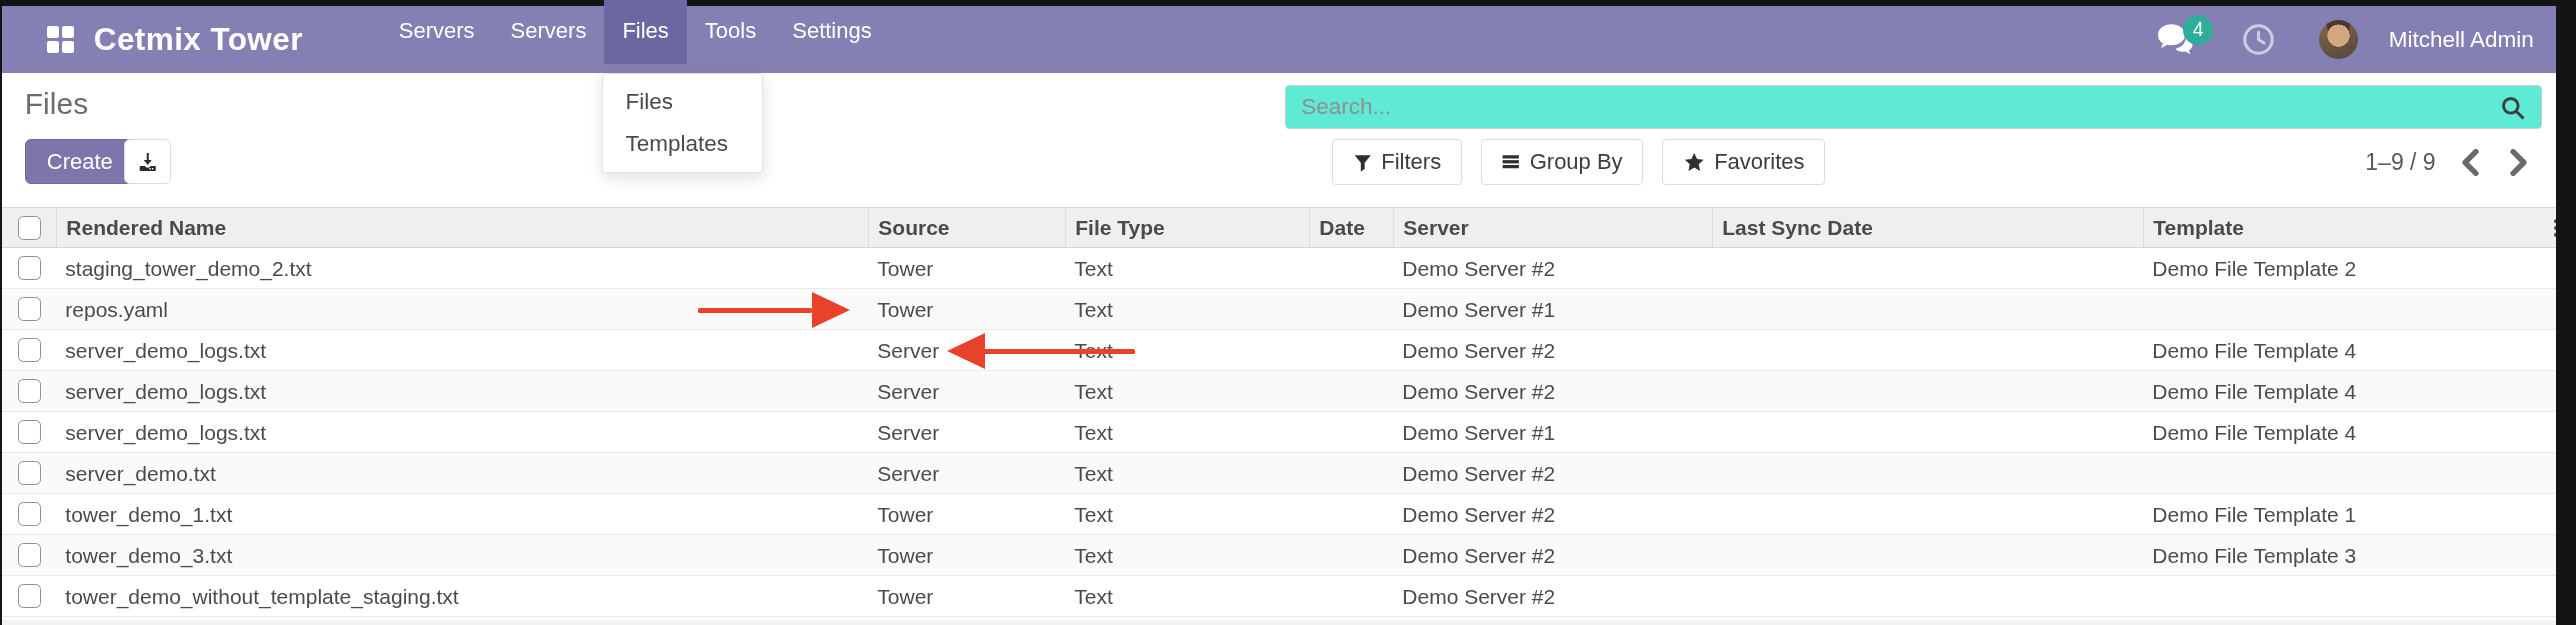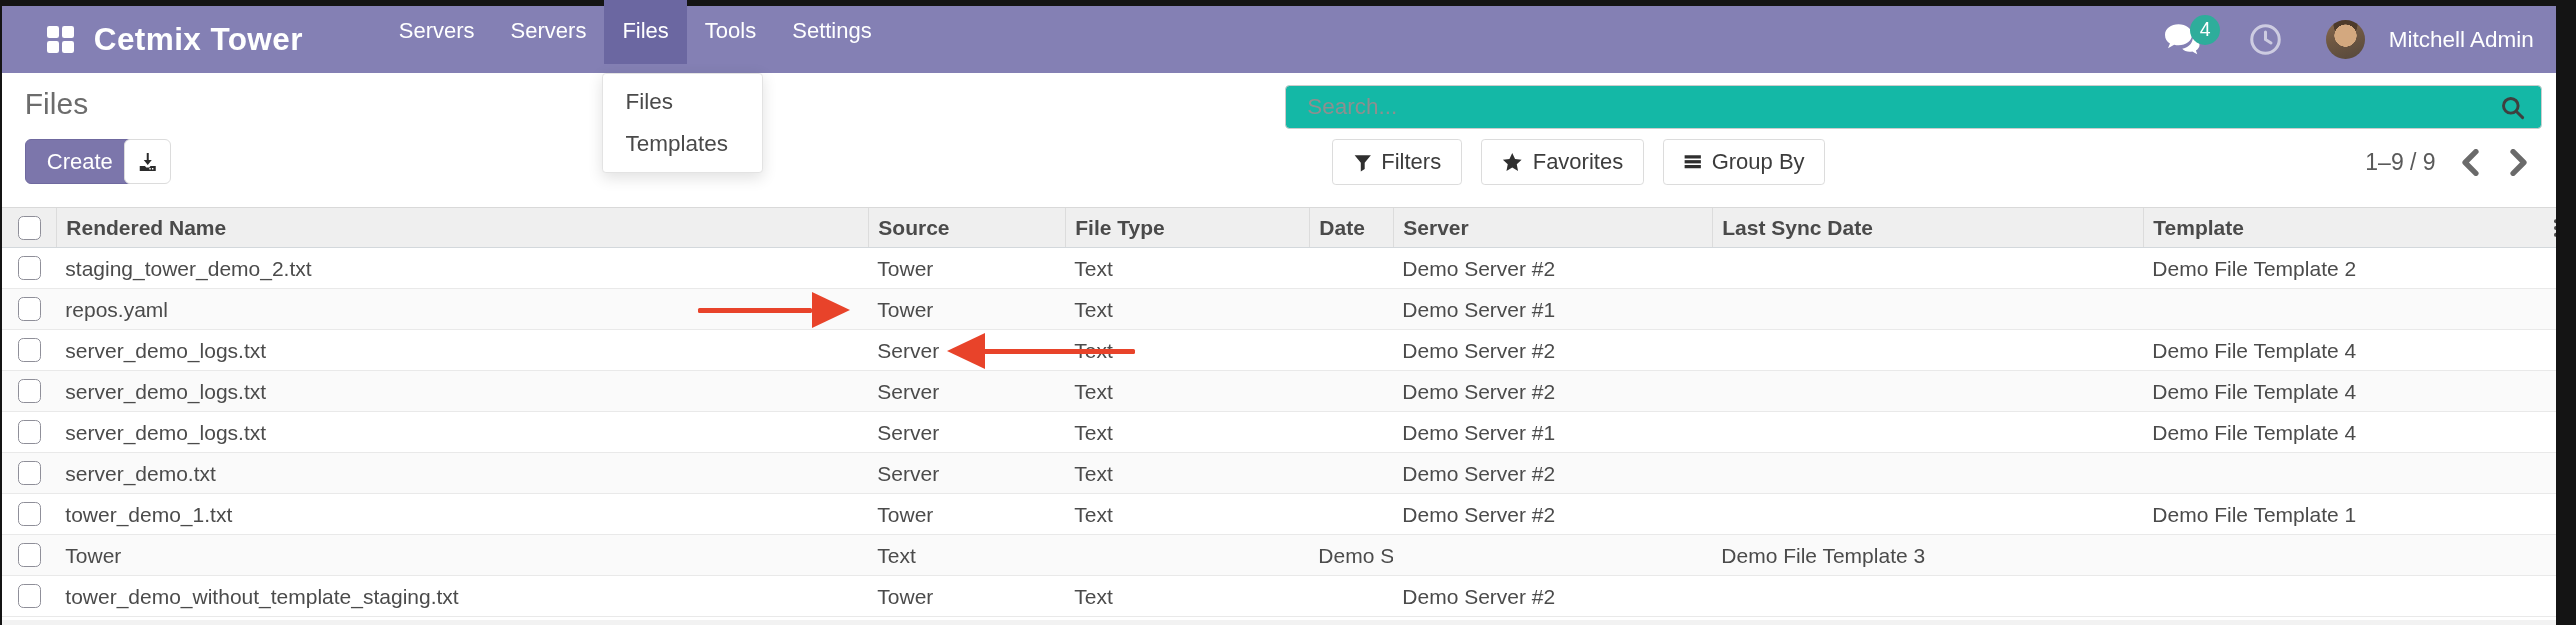--- a/index.html
+++ b/index.html
@@ -24,38 +24,38 @@
   .nav-right { margin-left:auto; display:flex; align-items:center; height:67px; padding-right:22.5px; }
   .chat-wrap { position:relative; width:42px; height:38px; cursor:pointer; }
   .badge { position:absolute; right:-16.5px; top:-6px; min-width:30px; height:30px; border-radius:15px;
            background:#2ead9b; color:#fff; font-size:19.5px; display:flex; align-items:center; justify-content:center; padding:0 6px; }
   .clock-wrap { margin-left:45px; width:33px; height:33px; cursor:pointer; opacity:.6; }
   .avatar { margin-left:44px; width:39px; height:39px; border-radius:50%;
             background: radial-gradient(circle at 50% 40%, #d3a87f 0 36%, rgba(0,0,0,0) 37%),
                         radial-gradient(circle at 50% 12%, #4d3a2a 0 30%, rgba(0,0,0,0) 31%),
                         linear-gradient(160deg,#8a6a4e 0%, #6e5742 45%, #55483c 100%);
             cursor:pointer; flex:0 0 auto; }
-  .user-name { font-size:22.5px; margin-left:24px; font-weight:500; white-space:nowrap; cursor:pointer; }
+  .user-name { font-size:22.5px; margin-left:31px; font-weight:500; white-space:nowrap; cursor:pointer; }
 
   
   .dropdown { position:absolute; left:602px; top:73px; width:161px; background:#fff;
               border:0.8px solid #e3e3e3; border-radius:3.8px; box-shadow:0 4.5px 15px rgba(0,0,0,.12);
               padding:6.8px 0; z-index:20; }
   .dropdown-item { font-size:22.5px; color:#4a4a4a; padding:0 0 0 22.5px; height:42px; line-height:42px; cursor:pointer; }
 
   
   .control-panel { position:absolute; left:2.3px; top:73px; width:2554px; height:134px; background:#fff; }
   .page-title { position:absolute; left:22.5px; top:13.5px; font-size:30px; color:#6c6c6c; }
   .btn-create { position:absolute; left:22.5px; top:66px; height:45px; padding:0 21px; background:#7c76ab;
                 border:0.8px solid #6f699f; border-radius:6px; color:#fff; font-size:22px;
                 font-family:"Liberation Sans",sans-serif; cursor:pointer; }
   .btn-download { position:absolute; left:122px; top:66px; width:47px; height:45px; background:#fff;
                   border:0.8px solid #dcdcdc; border-radius:6px; display:flex; align-items:center; justify-content:center; cursor:pointer; }
   .search-box { position:absolute; left:1283px; top:12px; width:1257px; height:44px; border:1.5px solid #cccccc;
-                border-radius:4.5px; display:flex; align-items:center; background:#14b8a6;padding-left:6px; }
+                border-radius:4.5px; display:flex; align-items:center; background:#5eead4; }
   .search-box input { flex:1; border:none; outline:none; font-size:22.5px; color:#444; padding-left:15px;
                       font-family:"Liberation Sans",sans-serif; background:transparent; }
   .search-box input::placeholder { color:#8f8f8f; }
   .search-glass { margin-right:15px; cursor:pointer; display:flex; }
   .toolbar { position:absolute; left:1284px; top:66px; display:flex; gap:19px;padding-left:46px; }
   .tbtn { height:46px; background:#fff; border:0.8px solid #dcdcdc; border-radius:3.8px; font-size:22px; color:#3c3c3c;
           display:flex; align-items:center; gap:9px; padding:0 19.5px; font-family:"Liberation Sans",sans-serif; cursor:pointer; }
   .pager { position:absolute; left:2363px; top:66px; height:46px; display:flex; align-items:center; gap:21px; }
   .pager-text { font-size:23px; color:#5a5a5a; white-space:nowrap; }
   .pager-btn { background:none; border:none; cursor:pointer; display:flex; padding:3px; }
@@ -154,32 +154,32 @@
     </div>
 
     <div class="toolbar">
       <button class="tbtn">
         <svg width="19.5" height="21" viewBox="0 0 24 24" fill="#2f2f2f">
           <path d="M2 3h20l-7.6 9.2V20l-4.8 3v-10.8z"></path>
         </svg>
         <span>Filters</span>
       </button>
       <button class="tbtn">
-        <svg width="22.5" height="22.5" viewBox="0 0 24 24" fill="#2f2f2f">
-          <path d="M12 2l3 6.6 7 .8-5.2 4.8 1.4 7L12 17.7 5.8 21.2l1.4-7L2 9.4l7-.8z"></path>
-        </svg>
-        <span>Favorites</span>
-      </button>
-      <button class="tbtn">
         <svg width="19.5" height="19.5" viewBox="0 0 24 24" fill="#2f2f2f">
           <rect x="2" y="4" width="20" height="4"></rect>
             <rect x="2" y="10" width="20" height="4"></rect>
             <rect x="2" y="16" width="20" height="4"></rect>
         </svg>
         <span>Group By</span>
+      </button>
+      <button class="tbtn">
+        <svg width="22.5" height="22.5" viewBox="0 0 24 24" fill="#2f2f2f">
+          <path d="M12 2l3 6.6 7 .8-5.2 4.8 1.4 7L12 17.7 5.8 21.2l1.4-7L2 9.4l7-.8z"></path>
+        </svg>
+        <span>Favorites</span>
       </button>
     </div>
 
     <div class="pager">
       <span class="pager-text">1–9 / 9</span>
       <button class="pager-btn">
         <svg width="21" height="27" viewBox="0 0 14 20" fill="none" stroke="#6a6a6a" stroke-width="4" stroke-linecap="round" stroke-linejoin="round">
             <path d="M11 2L3 10l8 8"></path>
           </svg>
       </button>
@@ -296,20 +296,21 @@
     <div class="cell"></div>
     <div class="cell">Demo Server #2</div>
     <div class="cell"></div>
     <div class="cell">Demo File Template 1</div>
   </div>
 
   <div class="trow">
     <div class="cell first">
             <span class="cbox"></span>
           </div>
+    <div class="cell">tower_demo_3.txt</div>
     <div class="cell">Tower</div>
     <div class="cell">Text</div>
     <div class="cell"></div>
     <div class="cell">Demo Server #2</div>
     <div class="cell"></div>
     <div class="cell">Demo File Template 3</div>
   </div>
 
   <div class="trow">
     <div class="cell first">

